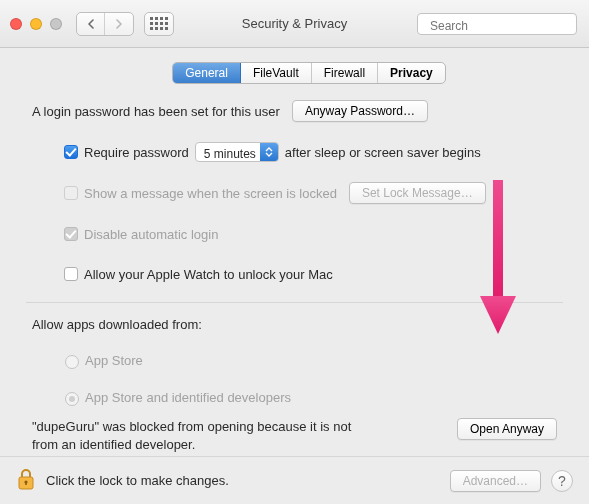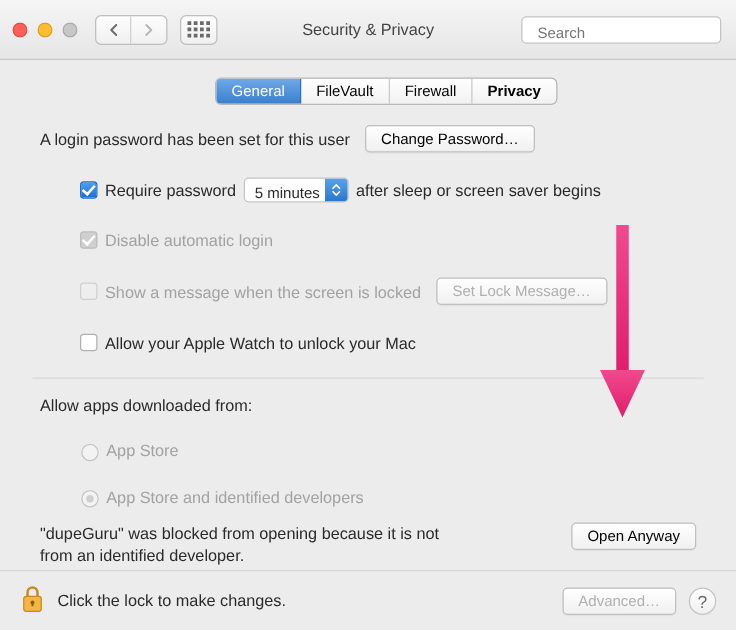--- a/index.html
+++ b/index.html
@@ -198,49 +198,49 @@
       <button class="tab active">General</button>
       <button class="tab">FileVault</button>
       <button class="tab">Firewall</button>
       <button class="tab">Privacy</button>
     </div>
   </div>
 
   <div class="group">
     <div class="row">
       <span>A login password has been set for this user</span>
-      <button class="mac-btn">Change Password…</button>
+      <button class="mac-btn">Anyway Password…</button>
     </div>
 
     <div class="row indent">
       <input type="checkbox" class="check" checked="" style="">
       <span>Require password</span>
       <span class="select">
         <span>5 minutes</span>
         <span class="arrows">
           <svg width="8" height="5" viewBox="0 0 8 5">
               <path d="M1 4 L4 1 L7 4" fill="none" stroke="#fff" stroke-width="1.3"></path>
             </svg>
           <svg width="8" height="5" viewBox="0 0 8 5">
               <path d="M1 1 L4 4 L7 1" fill="none" stroke="#fff" stroke-width="1.3"></path>
             </svg>
         </span>
       </span>
       <span>after sleep or screen saver begins</span>
     </div>
 
     <div class="row indent">
-      <input type="checkbox" class="check" disabled="" checked="" style="">
-      <span class="disabled-text">Disable automatic login</span>
-    </div>
-
-    <div class="row indent">
       <input type="checkbox" class="check" disabled="" style="">
       <span class="disabled-text">Show a message when the screen is locked</span>
       <button class="mac-btn" disabled="">Set Lock Message…</button>
+    </div>
+
+    <div class="row indent">
+      <input type="checkbox" class="check" disabled="" checked="" style="">
+      <span class="disabled-text">Disable automatic login</span>
     </div>
 
     <div class="row indent">
       <input type="checkbox" class="check" style="">
       <span>Allow your Apple Watch to unlock your Mac</span>
     </div>
 
     <hr class="divider">
 
     <div class="row">

